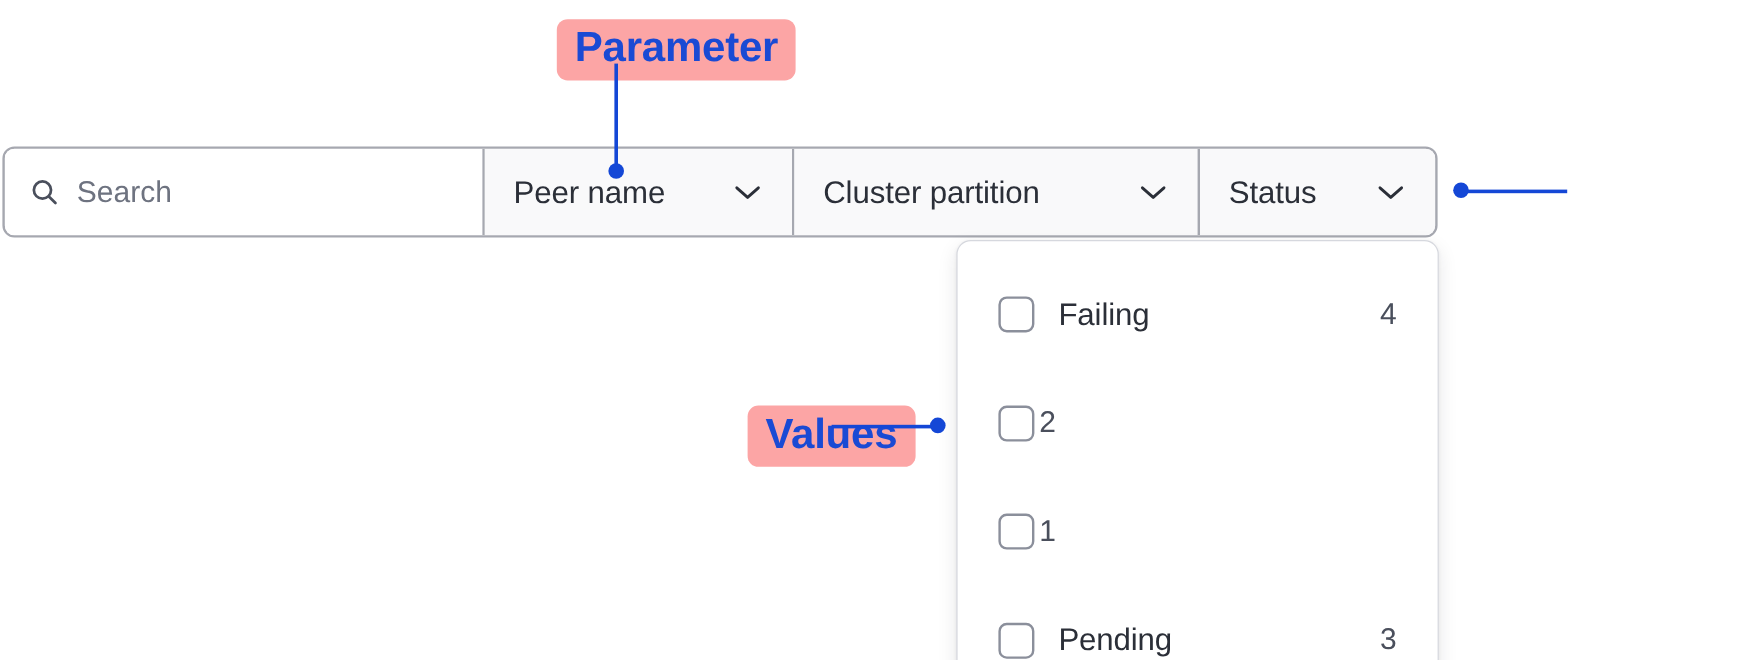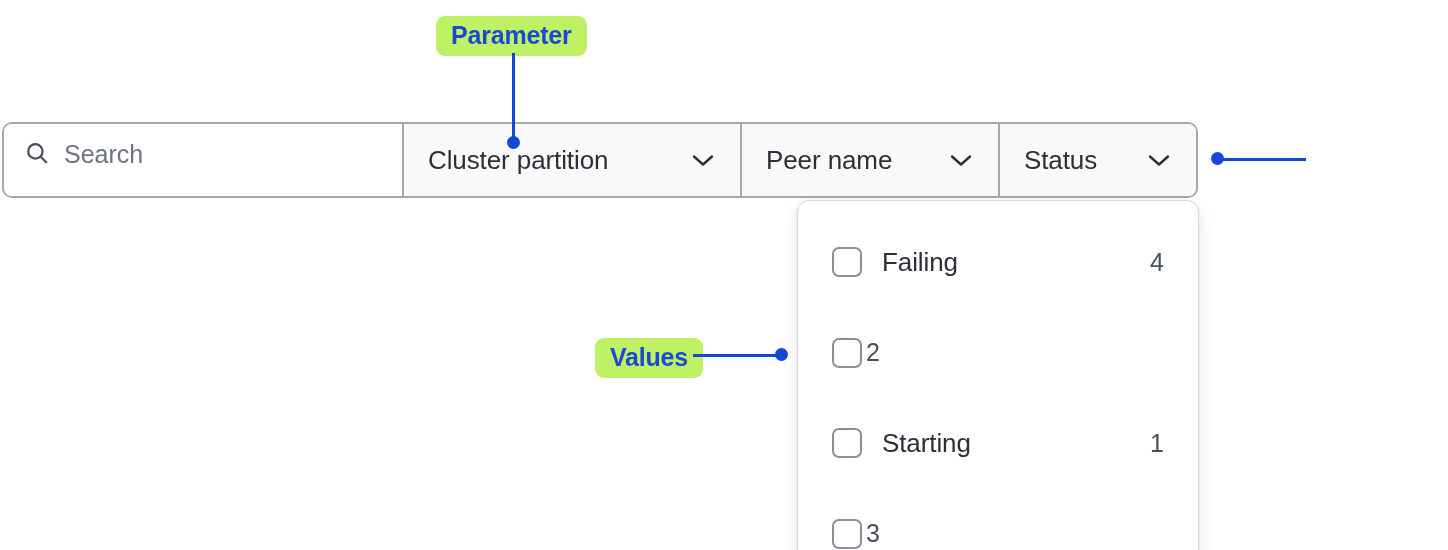--- a/index.html
+++ b/index.html
@@ -32,21 +32,21 @@
     border: 2px solid #a6a8b0;
     border-radius: 10px;
     box-sizing: border-box;
     background: #f9f9fa;
     overflow: hidden;
   }
   .search-cell {
     width: 400px;
     background: #ffffff;
     display: flex;
-    align-items: flex-start;
+    align-items: center;
     gap: 14px;
     padding: 16px 20px;
     box-sizing: border-box;
     border-right: 2px solid #a6a8b0;
   }
   .search-icon {
     flex: 0 0 auto;
     width: 26px;
     height: 26px;
     display: block;
@@ -139,29 +139,30 @@
     flex: 0 0 auto;
     font-size: 25px;
     color: #4a4f5c;
     text-align: right;
     min-width: 18px;
   }
 
   
   .anno-badge {
     position: absolute;
-    background: #bef264;
+    background: #fca5a5;
     color: #1a4ad4;
-    font-size: 25px;
+    font-size: 35px;
     font-weight: 700;
     letter-spacing: -0.2px;
     border-radius: 9px;
     padding: 6px 15px 8px 15px;
     white-space: nowrap;
     line-height: 1.05;
+    margin-left: 28px;
   }
   .badge-parameter { left: 436px; top: 16px; }
   .badge-filterbar { left: 1305px; top: 141px; }
   .badge-values    { left: 595px; top: 338px; }
 
   .anno-line {
     position: absolute;
     background: #1447d6;
   }
   .line-parameter-v {
@@ -196,38 +197,38 @@
     <div class="search-cell">
       <span class="search-icon">
         <svg viewBox="0 0 24 24" width="26" height="26" fill="none" stroke="currentColor" stroke-width="2.1" stroke-linecap="round" stroke-linejoin="round">
           <circle cx="10.5" cy="10.5" r="6.6"></circle>
           <line x1="15.4" y1="15.4" x2="20.5" y2="20.5"></line>
         </svg>
       </span>
       <input class="search-input" type="text" placeholder="Search" value="" style="">
     </div>
 
+    <div class="dd-cell cell-peer">
+      <span class="dd-label">Peer name</span>
+      <span class="chev">
+        <svg viewBox="0 0 26 16" width="26" height="16" fill="none" stroke="currentColor" stroke-width="2.4" stroke-linecap="round" stroke-linejoin="round">
+          <polyline points="4,4.5 13,12.5 22,4.5"></polyline>
+        </svg>
+      </span>
+    </div>
+
     <div class="dd-cell cell-partition">
       <span class="dd-label">Cluster partition</span>
       <span class="chev">
         <svg viewBox="0 0 26 16" width="26" height="16" fill="none" stroke="currentColor" stroke-width="2.4" stroke-linecap="round" stroke-linejoin="round">
           <polyline points="4,4.5 13,12.5 22,4.5"></polyline>
         </svg>
       </span>
     </div>
 
-    <div class="dd-cell cell-peer">
-      <span class="dd-label">Peer name</span>
-      <span class="chev">
-        <svg viewBox="0 0 26 16" width="26" height="16" fill="none" stroke="currentColor" stroke-width="2.4" stroke-linecap="round" stroke-linejoin="round">
-          <polyline points="4,4.5 13,12.5 22,4.5"></polyline>
-        </svg>
-      </span>
-    </div>
-
     <div class="dd-cell cell-status">
       <span class="dd-label">Status</span>
       <span class="chev">
         <svg viewBox="0 0 26 16" width="26" height="16" fill="none" stroke="currentColor" stroke-width="2.4" stroke-linecap="round" stroke-linejoin="round">
           <polyline points="4,4.5 13,12.5 22,4.5"></polyline>
         </svg>
       </span>
     </div>
   </div>
 
@@ -239,26 +240,26 @@
       <span class="opt-count">4</span>
     </div>
 
     <div class="opt-row">
       <span class="cbox"></span>
       <span class="opt-count">2</span>
     </div>
 
     <div class="opt-row">
       <span class="cbox"></span>
-      <span class="opt-label">Starting</span>
       <span class="opt-count">1</span>
     </div>
 
     <div class="opt-row">
       <span class="cbox"></span>
+      <span class="opt-label">Pending</span>
       <span class="opt-count">3</span>
     </div>
   </div>
 
   <div class="anno-badge badge-parameter">Parameter</div>
   <div class="anno-line line-parameter-v"></div>
   <div class="anno-dot dot-parameter"></div>
 
   <div class="anno-line line-filterbar-h"></div>
   <div class="anno-dot dot-filterbar"></div>

